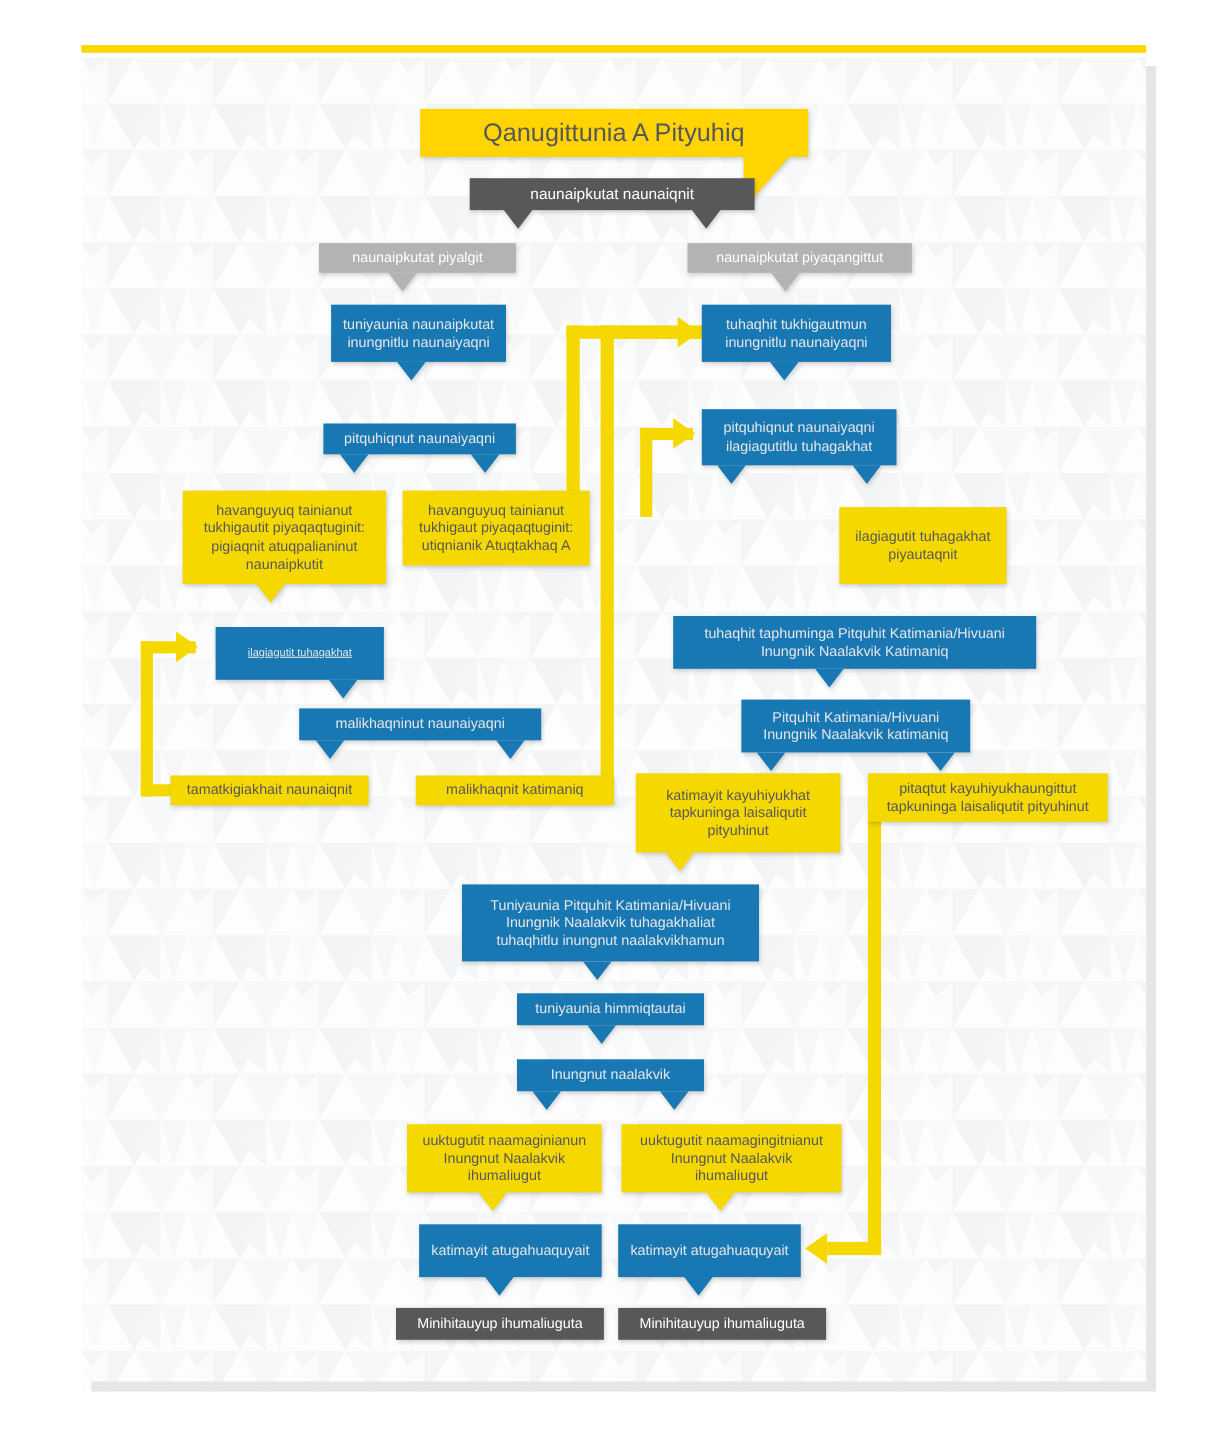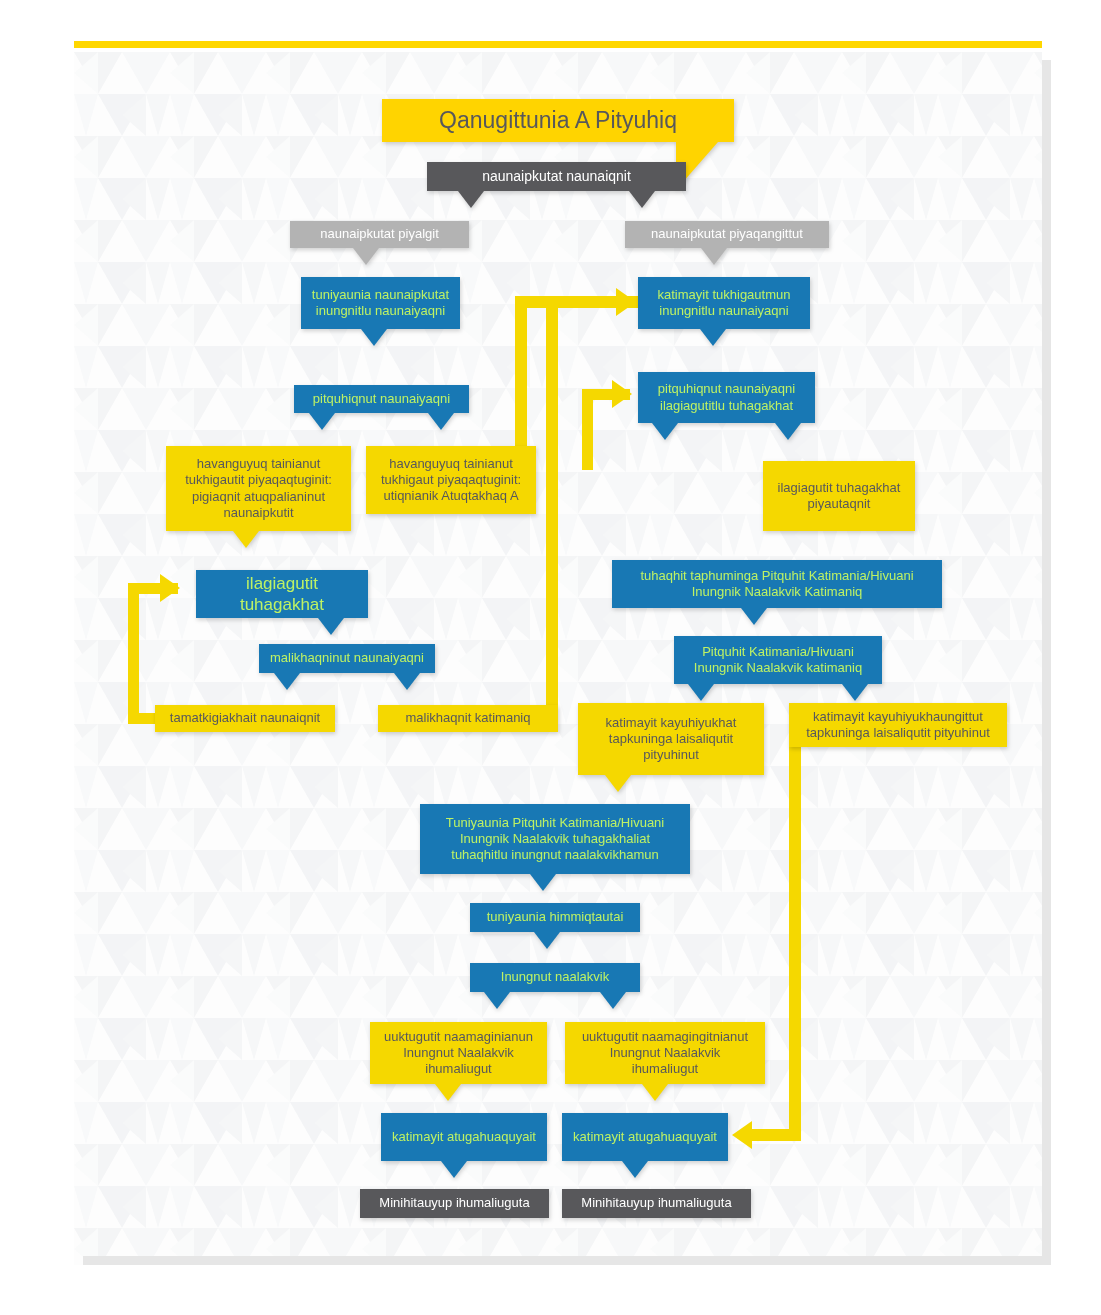--- a/index.html
+++ b/index.html
@@ -10,21 +10,21 @@
   #sheet{position:absolute;left:74px;top:52px;width:968px;height:1213px;background:#fdfdfd;}
   #sheet .tex{position:absolute;inset:0;opacity:1;}
   #shadow-right{position:absolute;left:1042px;top:60px;width:9px;height:1196px;background:#e6e6e6;}
   #shadow-bottom{position:absolute;left:83px;top:1256px;width:968px;height:9px;background:#e6e6e6;}
   #topbar{position:absolute;left:74px;top:41px;width:968px;height:7px;background:#ffd700;}
 
   
   .node{position:absolute;box-sizing:border-box;display:flex;align-items:center;justify-content:center;
         text-align:center;line-height:1.25;padding:12px 10px;filter:drop-shadow(1px 2px 2px rgba(0,0,0,.18));}
   .node .txt{width:100%;display:block;}
-  .blue{background:#1878b4;color:#bef264;}
+  .blue{background:#1878b4;color:#e5e5e5;}
   .yellow{background:#f5d800;color:#58585b;}
   .gray{background:#b3b3b3;color:#ffffff;}
   .dark{background:#58585b;color:#ffffff;}
   .title{background:#ffd400;color:#58585b;font-size:23px;font-weight:400;}
 
   
   .pt{position:absolute;top:100%;width:0;height:0;border-left:13px solid transparent;border-right:13px solid transparent;}
   .pt.b{border-top:17px solid #1878b4;}
   .pt.y{border-top:17px solid #f5d800;}
   .pt.g{border-top:17px solid #b3b3b3;}
@@ -103,21 +103,21 @@
   <div class="node gray" style="left:625px;top:221px;width:204px;height:27px;font-size:13px;">
     <span class="txt">naunaipkutat piyaqangittut</span>
     <span class="pt g" style="left:76px;"></span>
   </div>
 
   <div class="node blue" style="left:301px;top:277px;width:159px;height:52px;font-size:13px;">
     <span class="txt">tuniyaunia naunaipkutat inungnitlu naunaiyaqni</span>
     <span class="pt b" style="left:60px;"></span>
   </div>
   <div class="node blue" style="left:638px;top:277px;width:172px;height:52px;font-size:13px;">
-    <span class="txt">katimayit tukhigautmun inungnitlu naunaiyaqni</span>
+    <span class="txt">tuhaqhit tukhigautmun inungnitlu naunaiyaqni</span>
     <span class="pt b" style="left:62px;"></span>
   </div>
 
   <div class="node blue" style="left:294px;top:385px;width:175px;height:28px;font-size:13px;">
     <span class="txt">pitquhiqnut naunaiyaqni</span>
     <span class="pt b" style="left:15px;"></span>
     <span class="pt b" style="right:15px;"></span>
   </div>
   <div class="node blue" style="left:638px;top:372px;width:177px;height:51px;font-size:13px;">
     <span class="txt">pitquhiqnut naunaiyaqni ilagiagutitlu tuhagakhat</span>
@@ -129,30 +129,30 @@
     <span class="txt">havanguyuq tainianut tukhigaut piyaqaqtuginit: utiqnianik Atuqtakhaq A</span>
   </div>
   <div class="node yellow" style="left:166px;top:446px;width:185px;height:85px;font-size:13px;">
     <span class="txt">havanguyuq tainianut tukhigautit piyaqaqtuginit: pigiaqnit atuqpalianinut naunaipkutit</span>
     <span class="pt y" style="left:67px;"></span>
   </div>
   <div class="node yellow" style="left:763px;top:461px;width:152px;height:70px;font-size:13px;">
     <span class="txt">ilagiagutit tuhagakhat piyautaqnit</span>
   </div>
 
-  <div class="node blue" style="left:196px;top:570px;width:172px;height:48px;font-size:17px;">
+  <div class="node blue" style="left:196px;top:570px;width:153px;height:48px;font-size:10px;text-decoration:underline;">
     <span class="txt">ilagiagutit tuhagakhat</span>
     <span class="pt b" style="right:24px;"></span>
   </div>
   <div class="node blue" style="left:612px;top:560px;width:330px;height:48px;font-size:13px;">
     <span class="txt">tuhaqhit taphuminga Pitquhit Katimania/Hivuani Inungnik Naalakvik Katimaniq</span>
     <span class="pt b" style="left:129px;"></span>
   </div>
 
-  <div class="node blue" style="left:259px;top:644px;width:176px;height:29px;font-size:13px;">
+  <div class="node blue" style="left:272px;top:644px;width:220px;height:29px;font-size:13px;">
     <span class="txt">malikhaqninut naunaiyaqni</span>
     <span class="pt b" style="left:15px;"></span>
     <span class="pt b" style="right:15px;"></span>
   </div>
   <div class="node blue" style="left:674px;top:636px;width:208px;height:48px;font-size:13px;">
     <span class="txt">Pitquhit Katimania/Hivuani Inungnik Naalakvik katimaniq</span>
     <span class="pt b" style="left:14px;"></span>
     <span class="pt b" style="right:14px;"></span>
   </div>
 
@@ -160,21 +160,21 @@
     <span class="txt">tamatkigiakhait naunaiqnit</span>
   </div>
   <div class="node yellow" style="left:378px;top:705px;width:180px;height:27px;font-size:13px;">
     <span class="txt">malikhaqnit katimaniq</span>
   </div>
   <div class="node yellow" style="left:578px;top:703px;width:186px;height:72px;font-size:13px;">
     <span class="txt">katimayit kayuhiyukhat tapkuninga laisaliqutit pityuhinut</span>
     <span class="pt y" style="left:27px;"></span>
   </div>
   <div class="node yellow" style="left:789px;top:703px;width:218px;height:44px;font-size:13px;">
-    <span class="txt">katimayit kayuhiyukhaungittut tapkuninga laisaliqutit pityuhinut</span>
+    <span class="txt">pitaqtut kayuhiyukhaungittut tapkuninga laisaliqutit pityuhinut</span>
   </div>
 
   <div class="node blue" style="left:420px;top:804px;width:270px;height:70px;font-size:13px;">
     <span class="txt">Tuniyaunia Pitquhit Katimania/Hivuani Inungnik Naalakvik tuhagakhaliat tuhaqhitlu inungnut naalakvikhamun</span>
     <span class="pt b" style="left:110px;"></span>
   </div>
   <div class="node blue" style="left:470px;top:903px;width:170px;height:29px;font-size:13px;">
     <span class="txt">tuniyaunia himmiqtautai</span>
     <span class="pt b" style="left:64px;"></span>
   </div>

